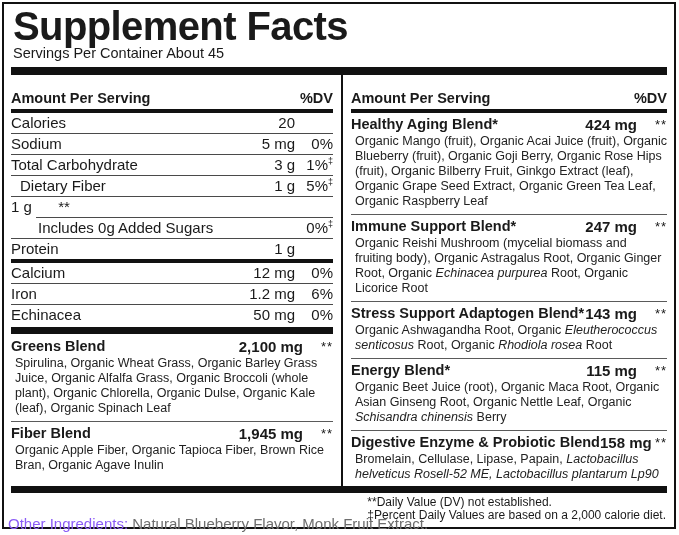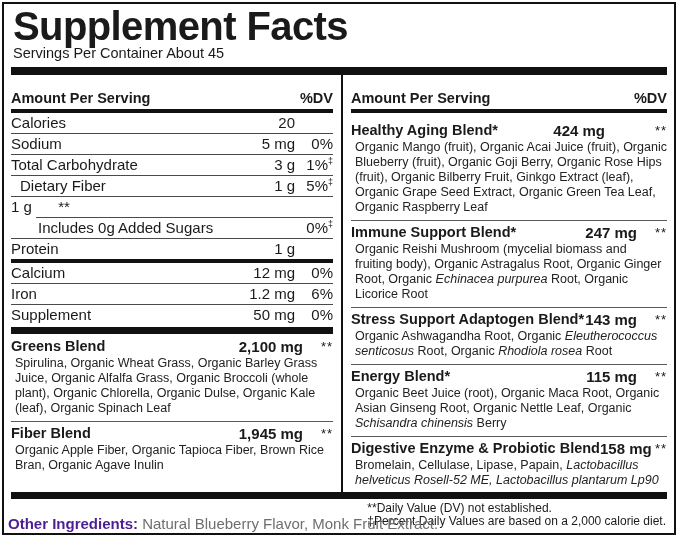--- a/index.html
+++ b/index.html
@@ -52,21 +52,21 @@
   .bing { font-size: 12.5px; line-height: 15px; padding: 0 0 4px 4px; color: #222; }
   .bing i { font-style: italic; }
   .footrow {
     display: flex; justify-content: flex-end; align-items: flex-start;
     font-size: 12px; line-height: 13.5px; padding: 3px 1px 2px 1px;
   }
   .other {
     position: absolute; left: 8px; top: 515px; font-size: 15px;
     color: #6e6e6e; white-space: nowrap;
   }
-  .other b { color: #4c1d95; font-weight: bold; }
+  .other b { color: #8b5cf6; font-weight: normal; }
 </style>
 </head>
 <body>
 
 <div class="label">
 
   <div class="title">Supplement Facts</div>
 
   <div class="serving">Servings Per Container About 45</div>
 
@@ -138,21 +138,21 @@
       <div class="sep"></div>
 
       <div class="row">
         <span class="n">Iron</span>
         <span class="amt">1.2 mg</span>
         <span class="dvc">6%</span>
       </div>
       <div class="sep"></div>
 
       <div class="row">
-        <span class="n">Supplement</span>
+        <span class="n">Echinacea</span>
         <span class="amt">50 mg</span>
         <span class="dvc">0%</span>
       </div>
 
       <div class="bar heavy" style="margin:2px 0 3px 0;"></div>
 
       <div class="bhead">
         <span class="bh-n">Greens Blend</span>
         <span class="bh-amt">2,100 mg</span>
         <span class="bh-dv">**</span>
@@ -171,21 +171,21 @@
 
     <div class="vdiv"></div>
 
     <div class="col right">
       <div class="colhead">
         <span>Amount Per Serving</span>
         <span>%DV</span>
       </div>
       <div class="bar med"></div>
 
-      <div class="bhead" style="margin-top:8px;gap:32px;">
+      <div class="bhead" style="margin-top:2px;">
         <span class="bh-n">Healthy Aging Blend*</span>
         <span class="bh-amt">424 mg</span>
         <span class="bh-dv">**</span>
       </div>
       <div class="bing"><span>Organic Mango (fruit), Organic Acai Juice (fruit), Organic Blueberry (fruit), Organic Goji Berry, Organic Rose Hips (fruit), Organic Bilberry Fruit, Ginkgo Extract (leaf), Organic Grape Seed Extract, Organic Green Tea Leaf, Organic Raspberry Leaf</span></div>
 
       <div class="ssep"></div>
 
       <div class="bhead">
         <span class="bh-n">Immune Support Blend*</span>

